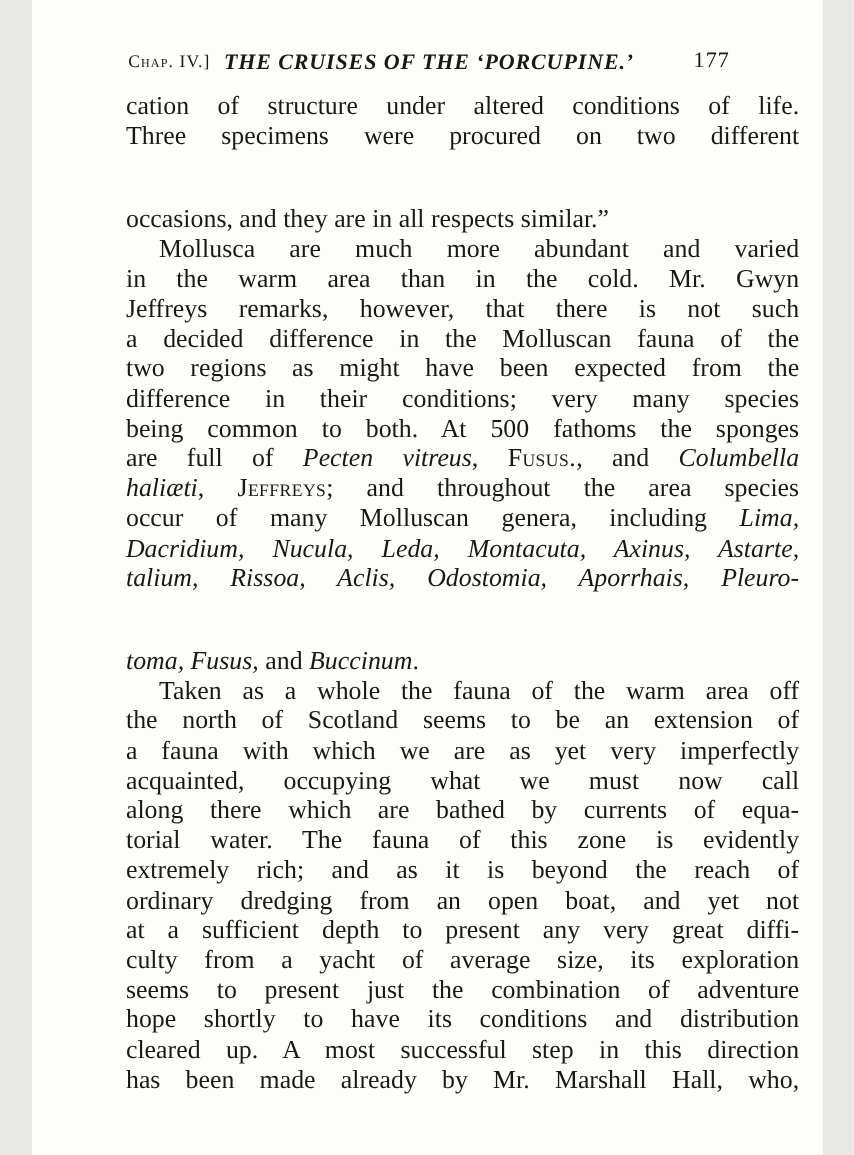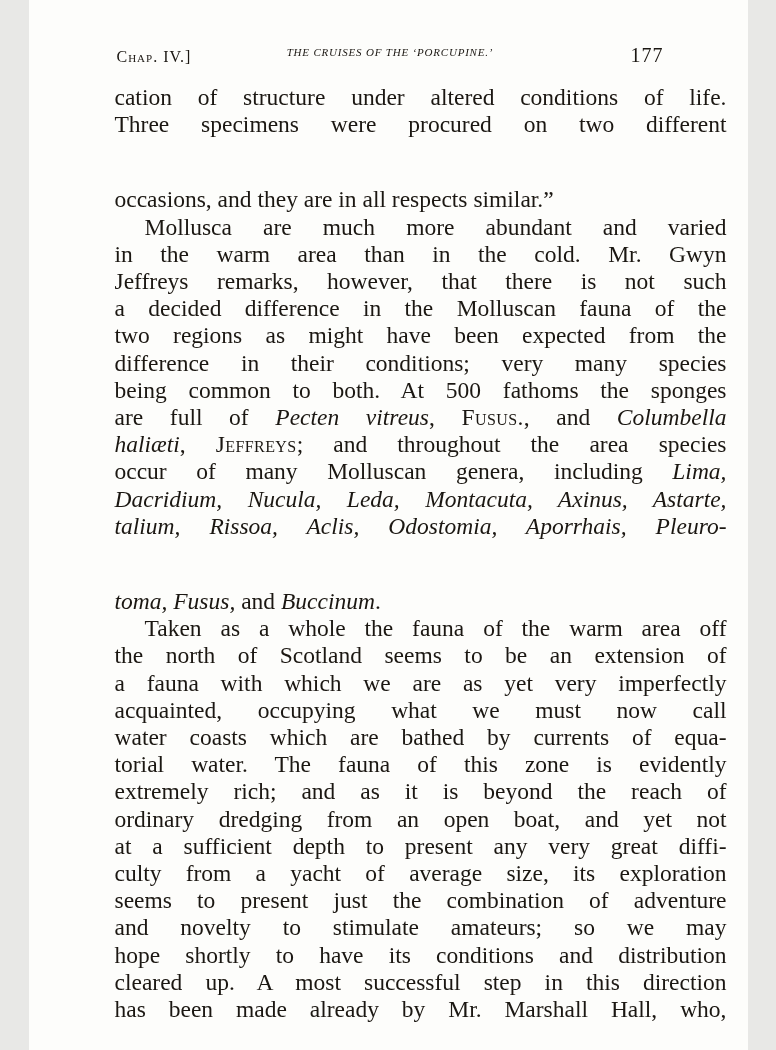--- a/index.html
+++ b/index.html
@@ -32,22 +32,22 @@
     letter-spacing: 1px;
     font-size: 16px;
   }
   .running-head .head-title {
     position: absolute;
     left: 0;
     right: 0;
     top: 2px;
     text-align: center;
     font-style: italic;
-    font-weight: 400;
-    font-size: 11px;
+    font-weight: 700;
+    font-size: 20px;
     letter-spacing: 0.8px;
   }
   .running-head .folio {
     position: absolute;
     right: 0;
     top: 0;
     font-size: 20px;
     letter-spacing: 1px;
   }
   .text-block {
@@ -97,26 +97,25 @@
         <div class="line"><span>occur of many Molluscan genera, including </span><span class="it">Lima,</span></div>
         <div class="line"><span class="it">Dacridium, Nucula, Leda, Montacuta, Axinus, Astarte,</span></div>
         <div class="line"><span class="it">talium, Rissoa, Aclis, Odostomia, Aporrhais, Pleuro-</span></div>
         <div class="line ragged"><span class="it">toma, Fusus,</span><span> and </span><span class="it">Buccinum</span><span>.</span></div>
       </div>
       <div class="para">
         <div class="line indent"><span>Taken as a whole the fauna of the warm area off</span></div>
         <div class="line"><span>the north of Scotland seems to be an extension of</span></div>
         <div class="line"><span>a fauna with which we are as yet very imperfectly</span></div>
         <div class="line"><span>acquainted, occupying what we must now call</span></div>
-        <div class="line"><span>water coasts which are bathed by currents of equa-</span></div>
+        <div class="line"><span>along there which are bathed by currents of equa-</span></div>
         <div class="line"><span>torial water.  The fauna of this zone is evidently</span></div>
         <div class="line"><span>extremely rich; and as it is beyond the reach of</span></div>
         <div class="line"><span>ordinary dredging from an open boat, and yet not</span></div>
         <div class="line"><span>at a sufficient depth to present any very great diffi-</span></div>
         <div class="line"><span>culty from a yacht of average size, its exploration</span></div>
         <div class="line"><span>seems to present just the combination of adventure</span></div>
-        <div class="line"><span>and novelty to stimulate amateurs; so we may</span></div>
         <div class="line"><span>hope shortly to have its conditions and distribution</span></div>
         <div class="line"><span>cleared up.  A most successful step in this direction</span></div>
         <div class="line"><span>has been made already by Mr. Marshall Hall, who,</span></div>
       </div>
     </div>
 </div>
 
 </body></html>

